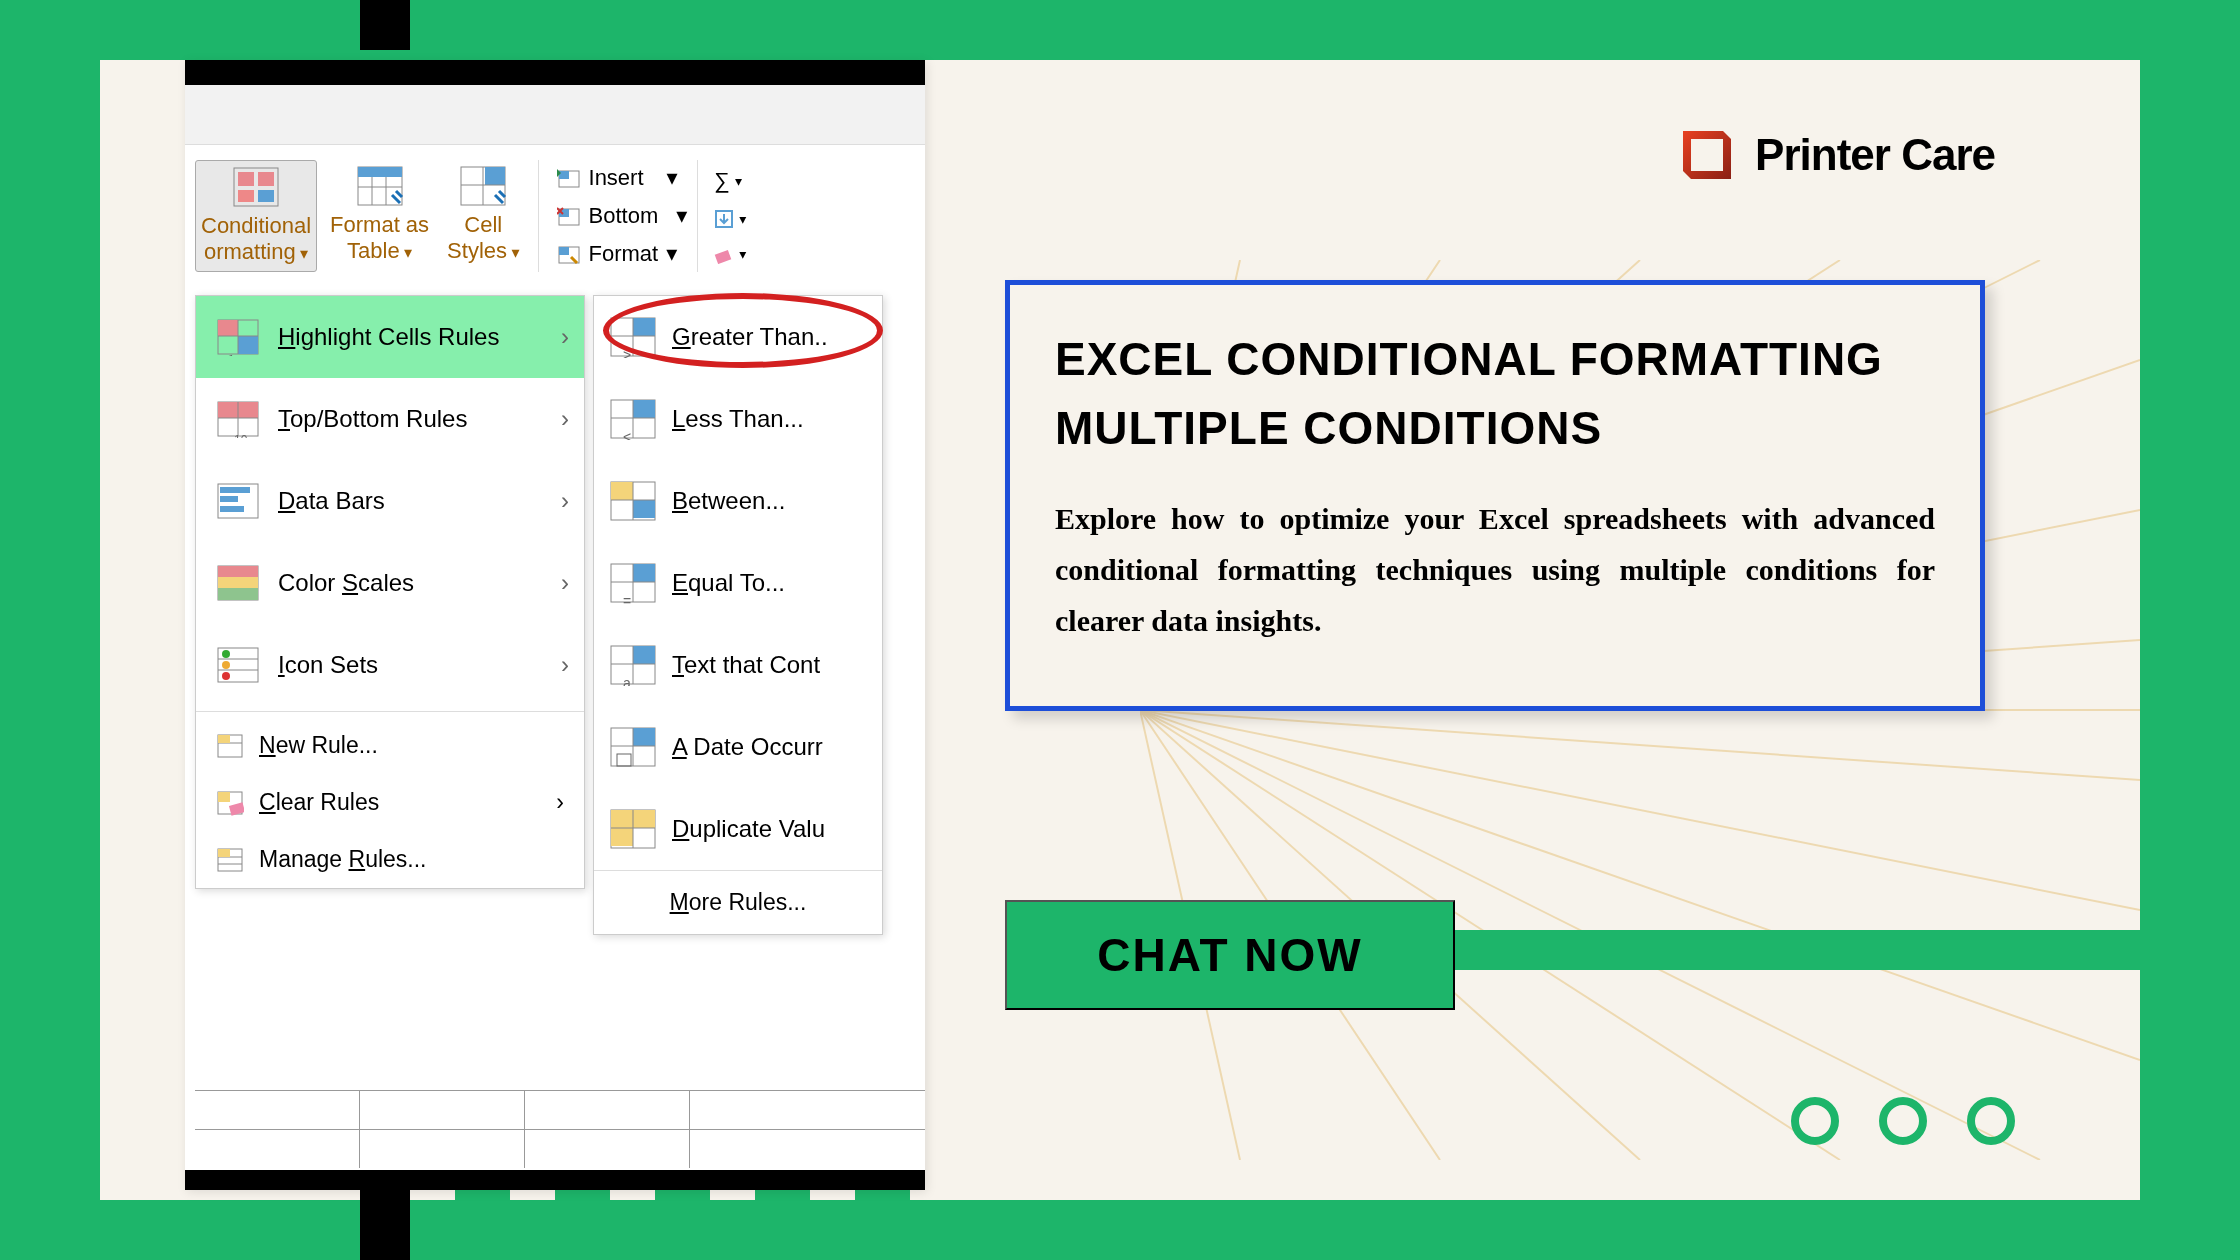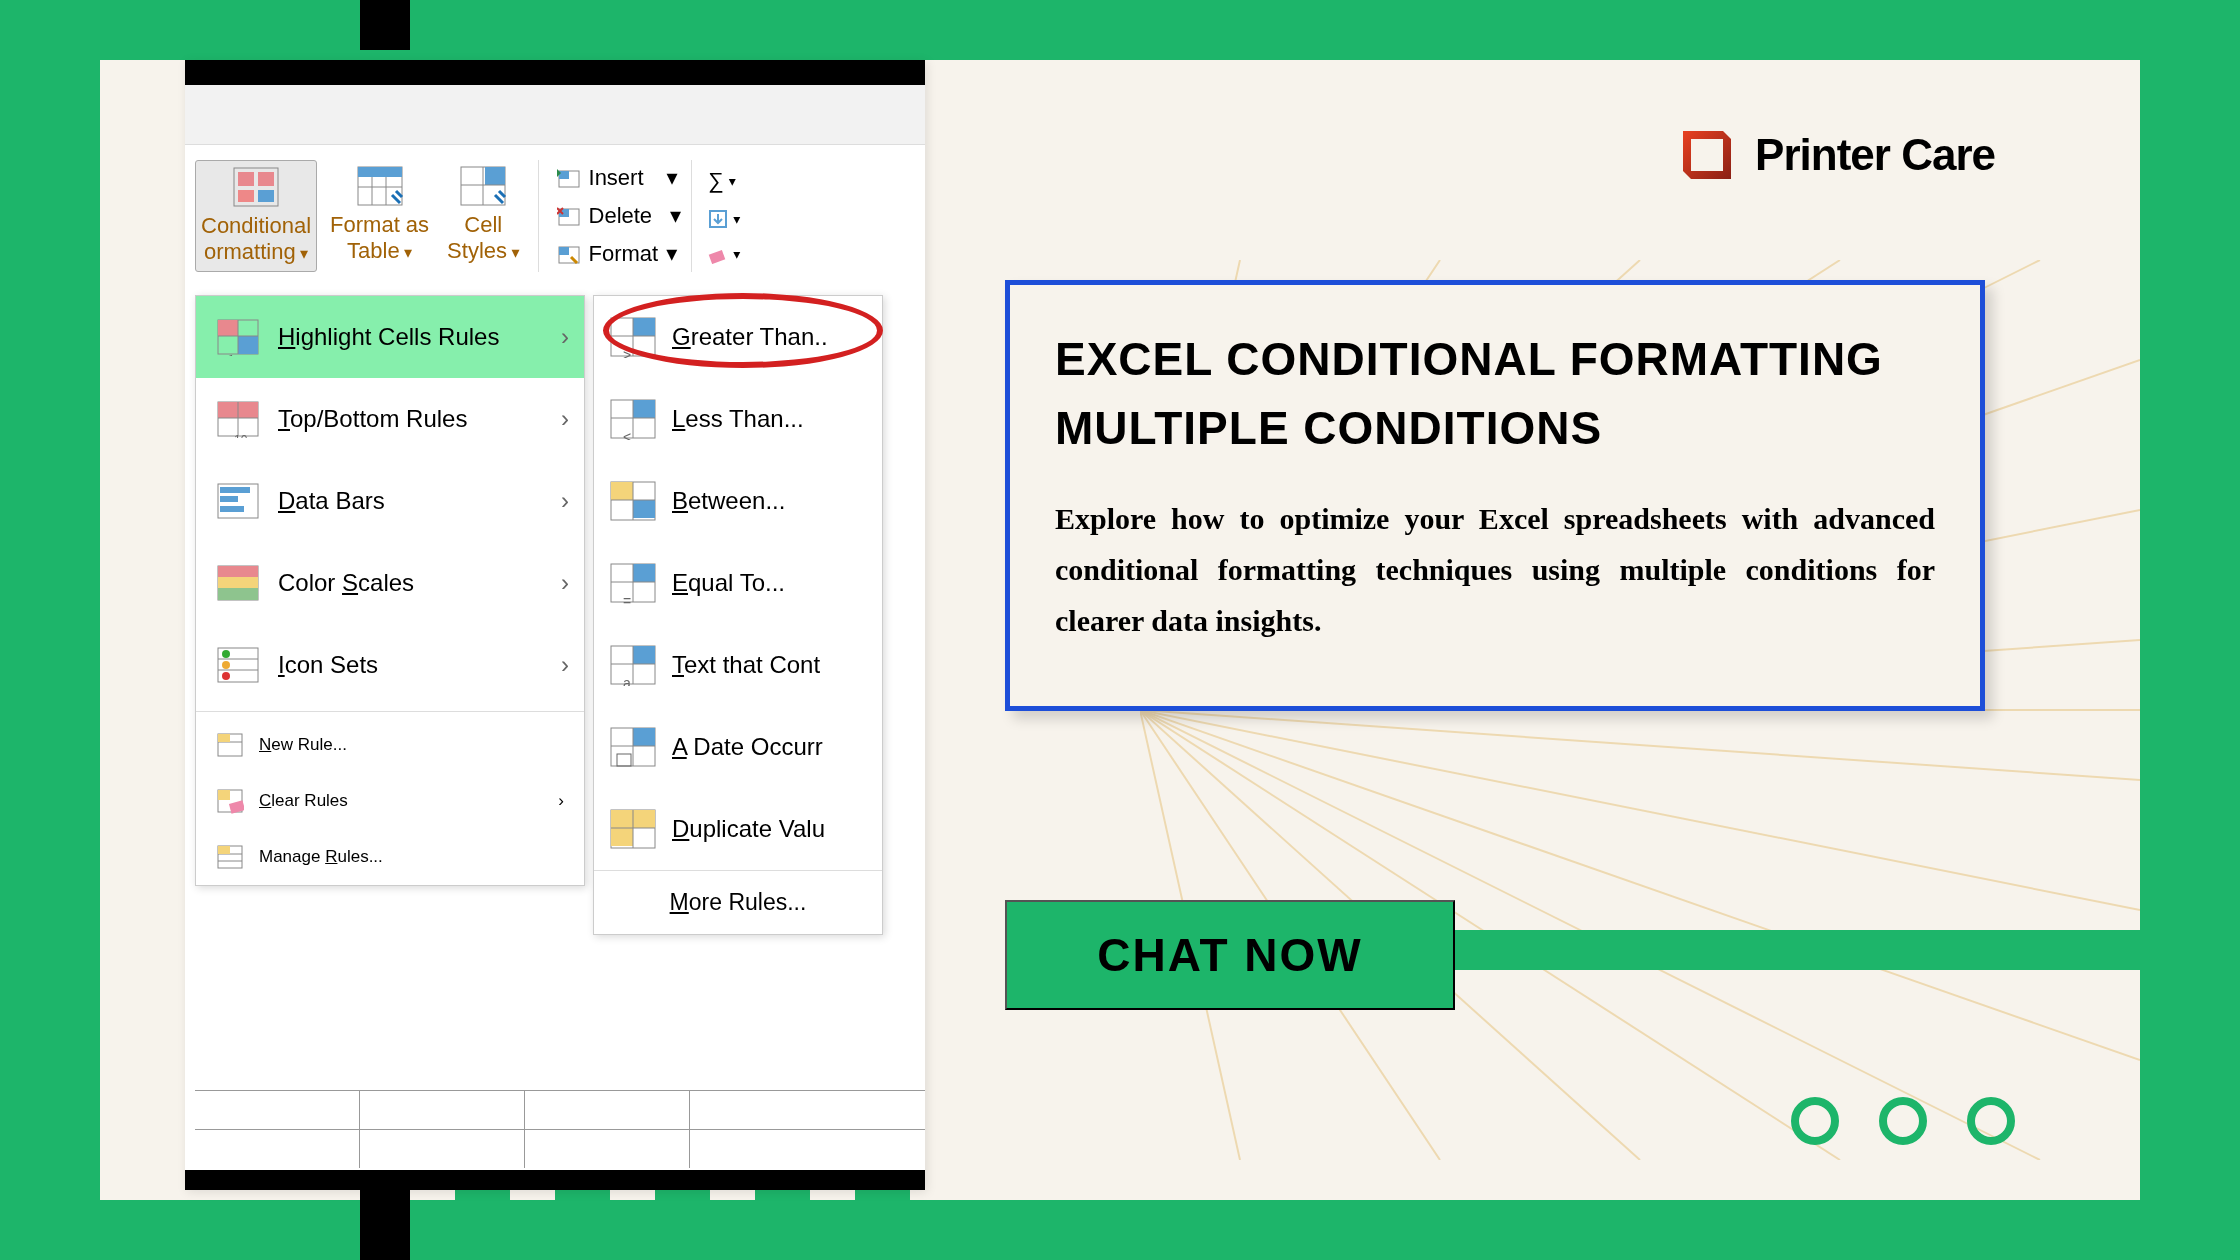--- a/index.html
+++ b/index.html
@@ -28,21 +28,21 @@
     .small-icon { width: 24px; height: 22px; }
     
     .tiny-col { display: flex; flex-direction: column; gap: 15px; padding: 8px; }
     .tiny-btn { font-size: 22px; cursor: pointer; display: flex; align-items: center; gap: 5px; }
     
     .menu-panel { position: absolute; top: 235px; left: 10px; width: 390px; background: #fff; border: 1px solid #ccc; box-shadow: 2px 2px 8px rgba(0,0,0,0.15); }
     .menu-item { display: flex; align-items: center; padding: 22px 20px; font-size: 24px; cursor: pointer; position: relative; }
     .menu-item .item-icon { width: 44px; height: 38px; margin-right: 18px; }
     .menu-item .chevron { position: absolute; right: 15px; font-size: 24px; color: #666; }
     .menu-sep { border-top: 1px solid #ddd; margin: 5px 0; }
-    .menu-bottom { padding: 15px 20px; font-size: 17px; display: flex; align-items: center; gap: 15px; cursor: pointer; }
+    .menu-bottom { padding: 15px 20px; font-size: 23px; display: flex; align-items: center; gap: 15px; cursor: pointer; }
     .menu-bottom .item-icon { width: 28px; height: 26px; }
     
     .submenu-panel { position: absolute; top: 235px; left: 408px; width: 290px; background: #fff; border: 1px solid #ccc; box-shadow: 2px 2px 8px rgba(0,0,0,0.15); overflow: hidden; }
     .sub-item { display: flex; align-items: center; padding: 20px 15px; font-size: 24px; cursor: pointer; }
     .sub-item .item-icon { width: 48px; height: 42px; margin-right: 15px; flex-shrink: 0; }
     .sub-item.highlighted { position: relative; }
     .red-circle { position: absolute; top: 233px; left: 418px; width: 280px; height: 75px; border: 6px solid #d32020; border-radius: 50%; pointer-events: none; z-index: 10; }
     .more-rules { text-align: center; padding: 18px; font-size: 23px; border-top: 1px solid #ddd; cursor: pointer; }
     
     .grid-cells { position: absolute; bottom: 25px; left: 10px; right: 0; height: 75px; }
@@ -156,21 +156,21 @@
             </svg>
           <span>Insert</span> 
             <span style="margin-left:15px;">▾</span>
         </div>
         <div class="small-btn">
           <svg class="small-icon">
               <rect x="2" y="4" width="20" height="16" fill="none" stroke="#888"></rect>
               <rect x="2" y="4" width="10" height="8" fill="#5a9fd4"></rect>
               <path d="M0 3 l6 6 M6 3 l-6 6" stroke="#c33" stroke-width="2"></path>
             </svg>
-          <span>Delete</span> 
+          <span>Bottom</span> 
             <span style="margin-left:10px;">▾</span>
         </div>
         <div class="small-btn">
           <svg class="small-icon">
               <rect x="2" y="4" width="20" height="16" fill="none" stroke="#888"></rect>
               <rect x="2" y="4" width="10" height="8" fill="#5a9fd4"></rect>
               <path d="M14 14 l6 6" stroke="#c80" stroke-width="3"></path>
             </svg>
           <span>Format</span> 
             <span>▾</span>

